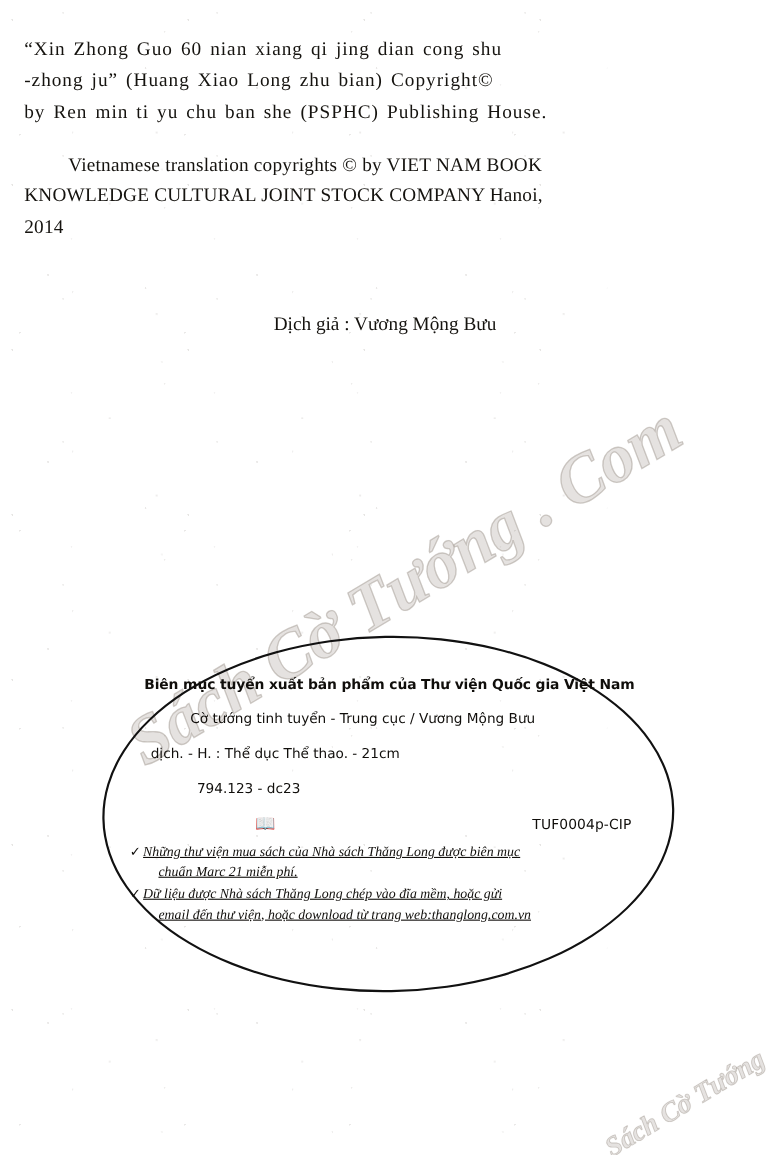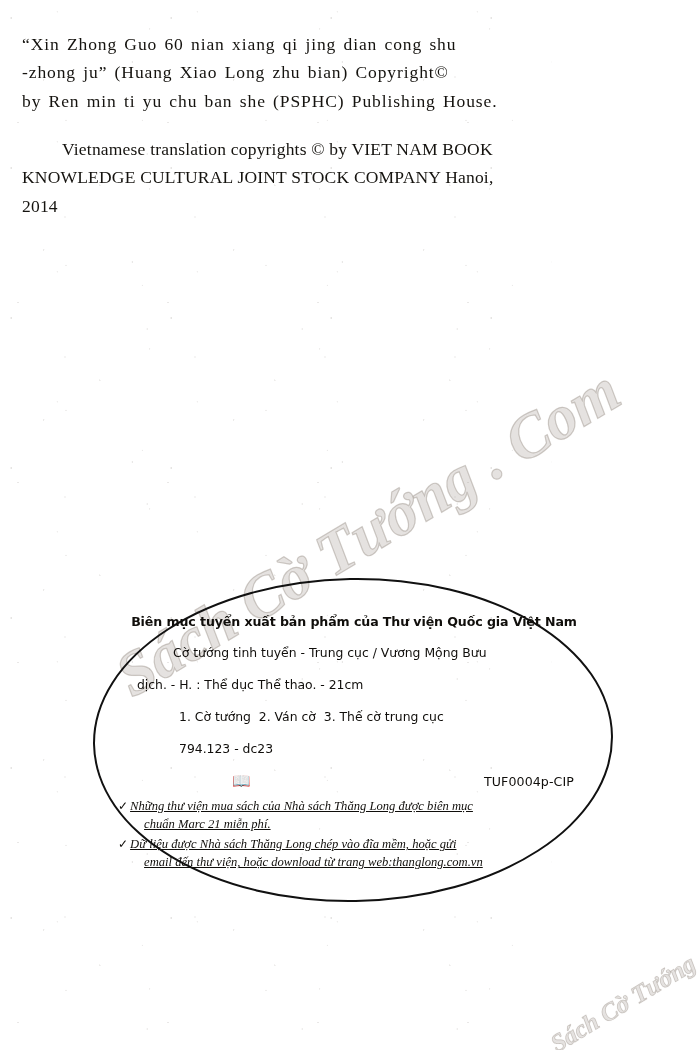--- a/index.html
+++ b/index.html
@@ -197,32 +197,32 @@
       <span>Vietnamese translation copyrights © by VIET NAM BOOK</span><br>
       <span>KNOWLEDGE CULTURAL JOINT STOCK COMPANY Hanoi,</span><br>
       <span>2014</span>
     </p>
 
     <div class="spacer-md"></div>
 
 
     <div class="spacer-lg"></div>
 
+    <p class="para center">Dịch giả : Vương Mộng Bưu</p>
   </div>
 
   <div class="watermark wm-main">Sách Cờ Tướng . Com</div>
   <div class="watermark wm-small">Sách Cờ Tướng . Com</div>
 
   <div class="cip-ellipse"></div>
 
   <div class="cip-content">
     <div class="cip-title">Biên mục tuyển xuất bản phẩm của Thư viện Quốc gia Việt Nam</div>
     <p class="cip-line i1">Cờ tướng tinh tuyển - Trung cục / Vương Mộng Bưu</p>
     <p class="cip-line">dịch. - H. : Thể dục Thể thao. - 21cm</p>
-    <p class="cip-line i2">1. Cờ tướng  2. Ván cờ  3. Thế cờ trung cục</p>
     <p class="cip-line i2">794.123 - dc23</p>
 
     <div class="cip-footer-row">
       <span class="book-icon">📖</span>
       <span class="cip-code">TUF0004p-CIP</span>
     </div>
 
     <div class="cip-notes">
       <div class="cip-note">
         <span class="tick">✓</span>

